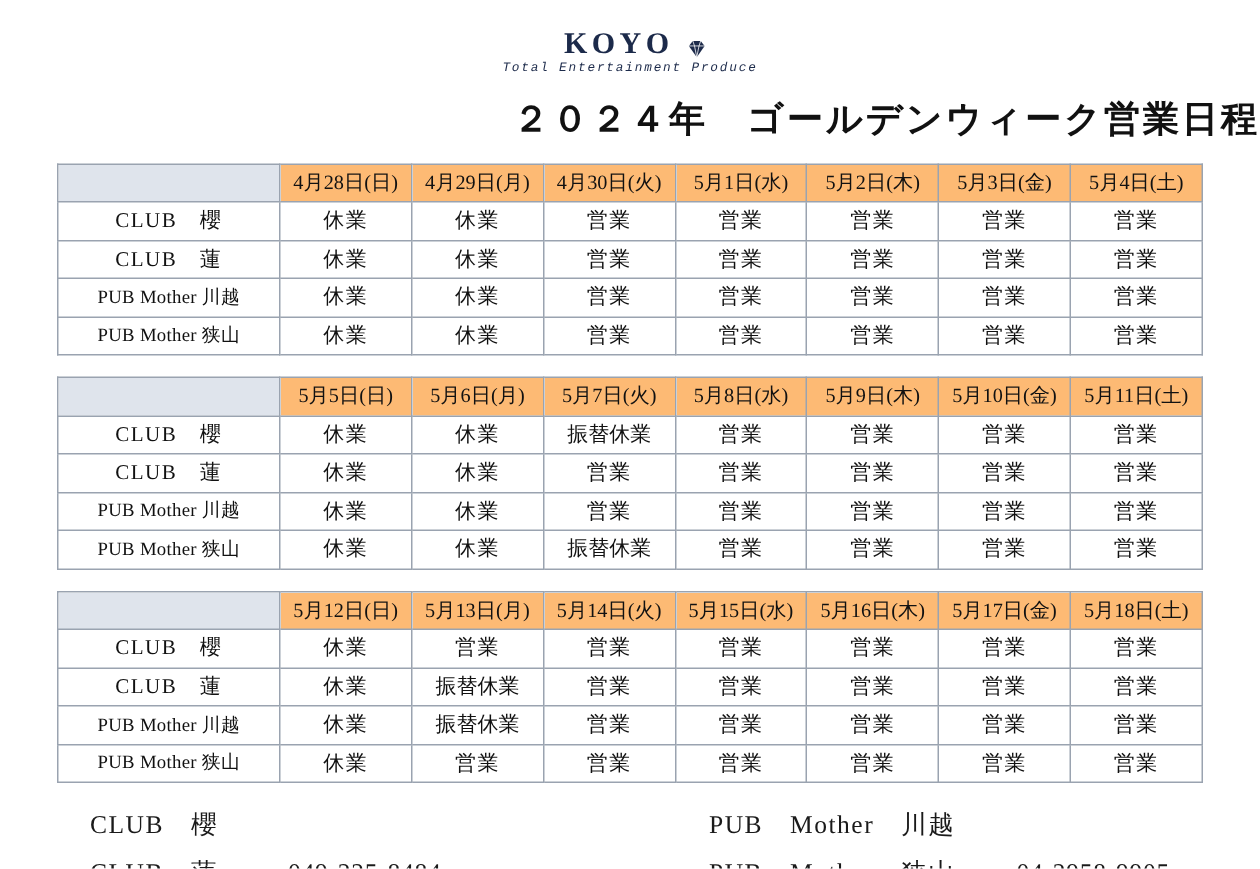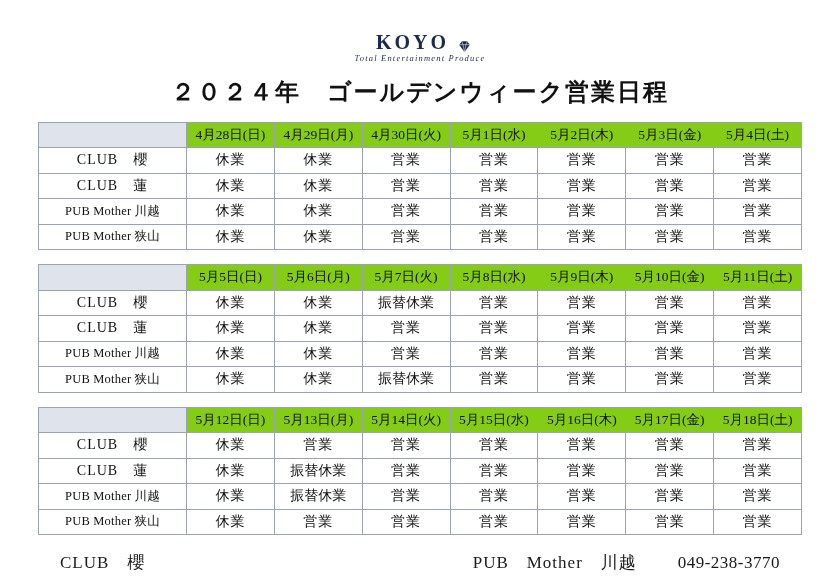--- a/index.html
+++ b/index.html
@@ -17,52 +17,52 @@
   .page {
     position: relative;
     width: 840px;
     height: 579px;
     box-sizing: border-box;
   }
 
   
   .logo-block {
     text-align: center;
-    padding-top: 28px;
+    padding-top: 16px;
   }
   .logo-line {
     display: inline-flex;
     align-items: center;
     justify-content: center;
     gap: 8px;
     font-family: "Liberation Serif", serif;
     font-size: 20px;
     letter-spacing: 3px;
     color: #1c2a4a;
     font-weight: 600;
   }
   .diamond-icon {
     display: inline-block;
     width: 15px;
     height: 15px;
     position: relative;
     top: 1px;
   }
   .logo-sub {
-    font-family: Liberation Serif, serif;
+    font-family: Liberation Mono, monospace;
     font-style: italic;
     font-size: 8.5px;
     letter-spacing: 1.2px;
     color: #1c2a4a;
     margin-top: -1px;
   }
 
   
   .doc-title {
-    text-align: center;
+    text-align: right;
     font-size: 24px;
     font-weight: 700;
     letter-spacing: 2px;
     margin-top: 13px;
     margin-bottom: 14px;
     color: #111111;
   }
 
   
   .tables {
@@ -79,21 +79,21 @@
     height: 24.5px;
     text-align: center;
     font-size: 14px;
     padding: 0;
     color: #111111;
     font-weight: normal;
     overflow: hidden;
     white-space: nowrap;
   }
   table.sched thead th {
-    background: #84cc16;
+    background: #fdba74;
     font-size: 13.5px;
     letter-spacing: 0px;
   }
   table.sched thead th.label-col {
     background: #dfe4ec;
   }
   col.label-col-w { width: 148px; }
   .shop-name {
     font-size: 13.5px;
     letter-spacing: 1px;
@@ -379,21 +379,20 @@
           <span class="contact-name">CLUB　櫻</span>
         </div>
         <div class="contact-row">
           <span class="contact-name">CLUB　蓮</span>
           <span class="contact-tel">049-225-8484</span>
         </div>
       </div>
     <div class="contact-col right">
         <div class="contact-row">
           <span class="contact-name">PUB　Mother　川越</span>
-          <span class="contact-tel">049-238-3770</span>
         </div>
         <div class="contact-row">
           <span class="contact-name">PUB　Mother　狭山</span>
           <span class="contact-tel">04-2958-9905</span>
         </div>
       </div>
   </div>
 
 </div>
 

